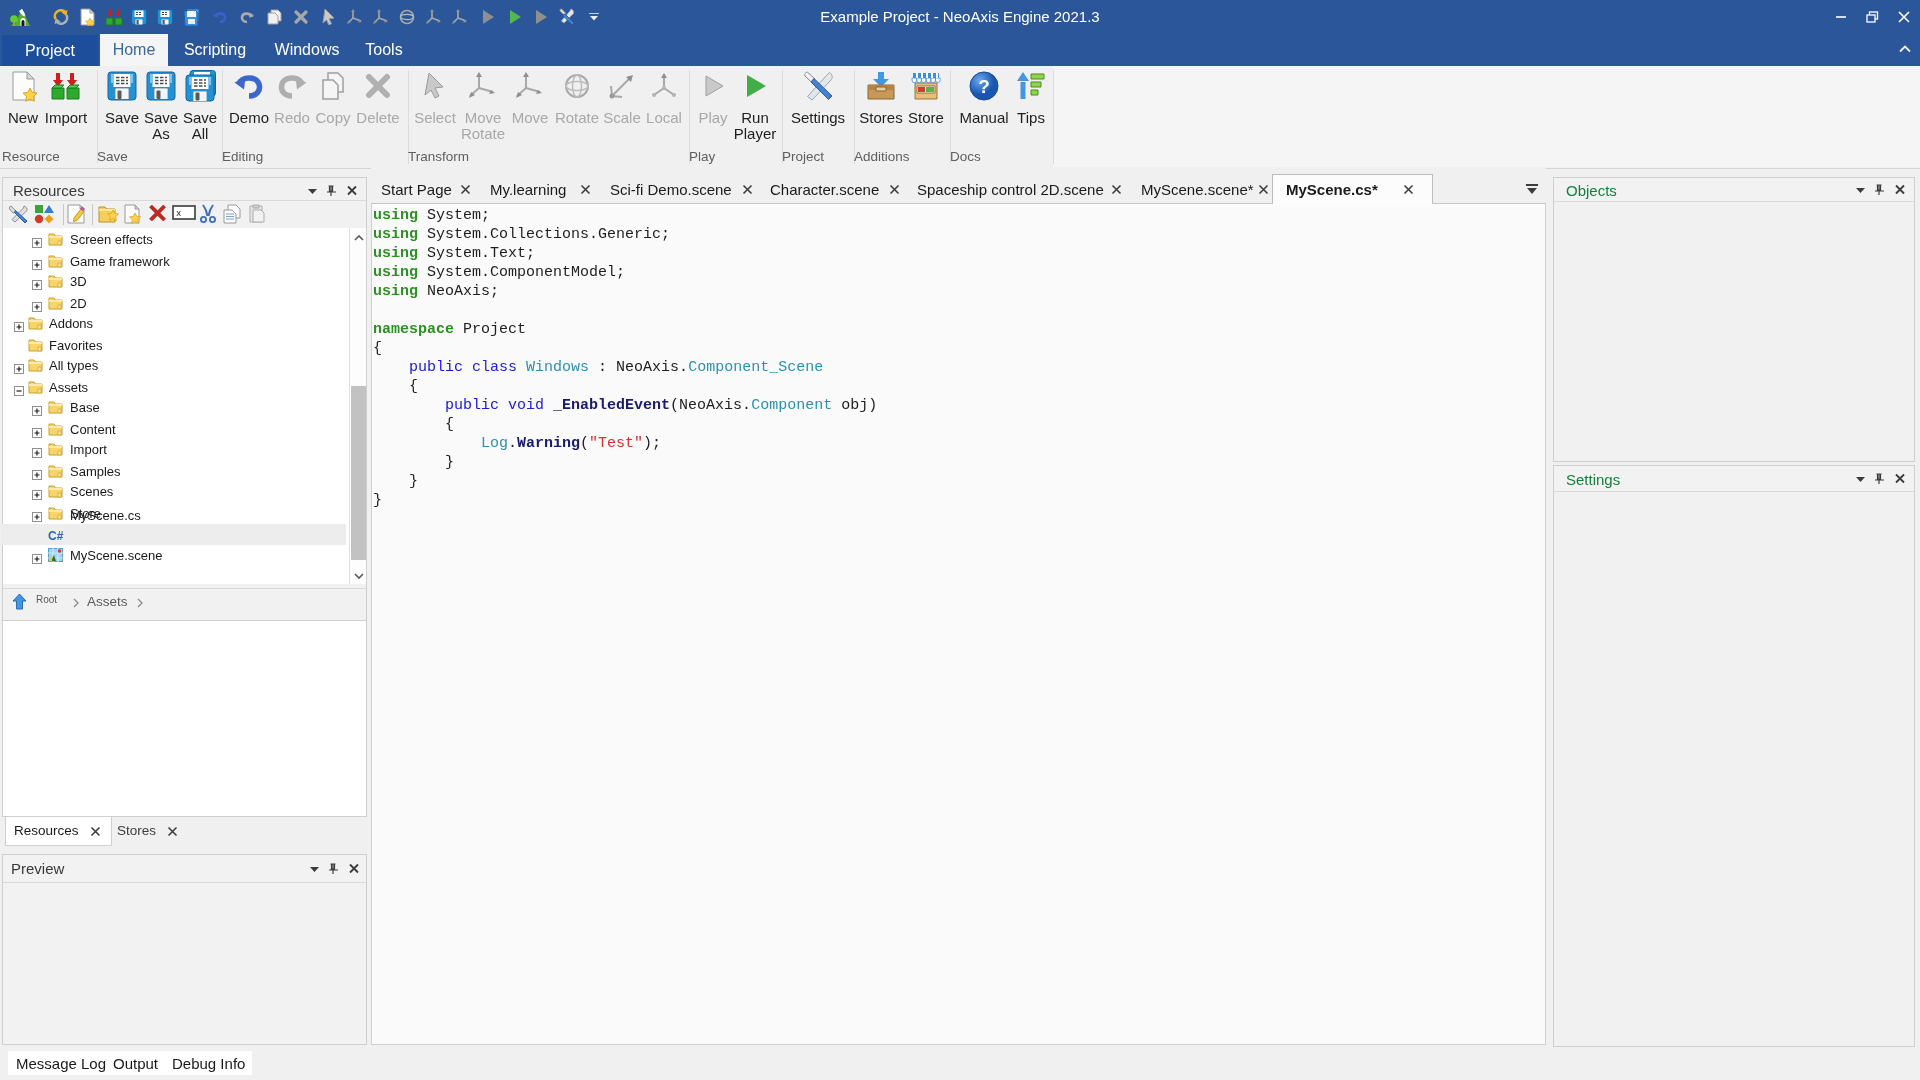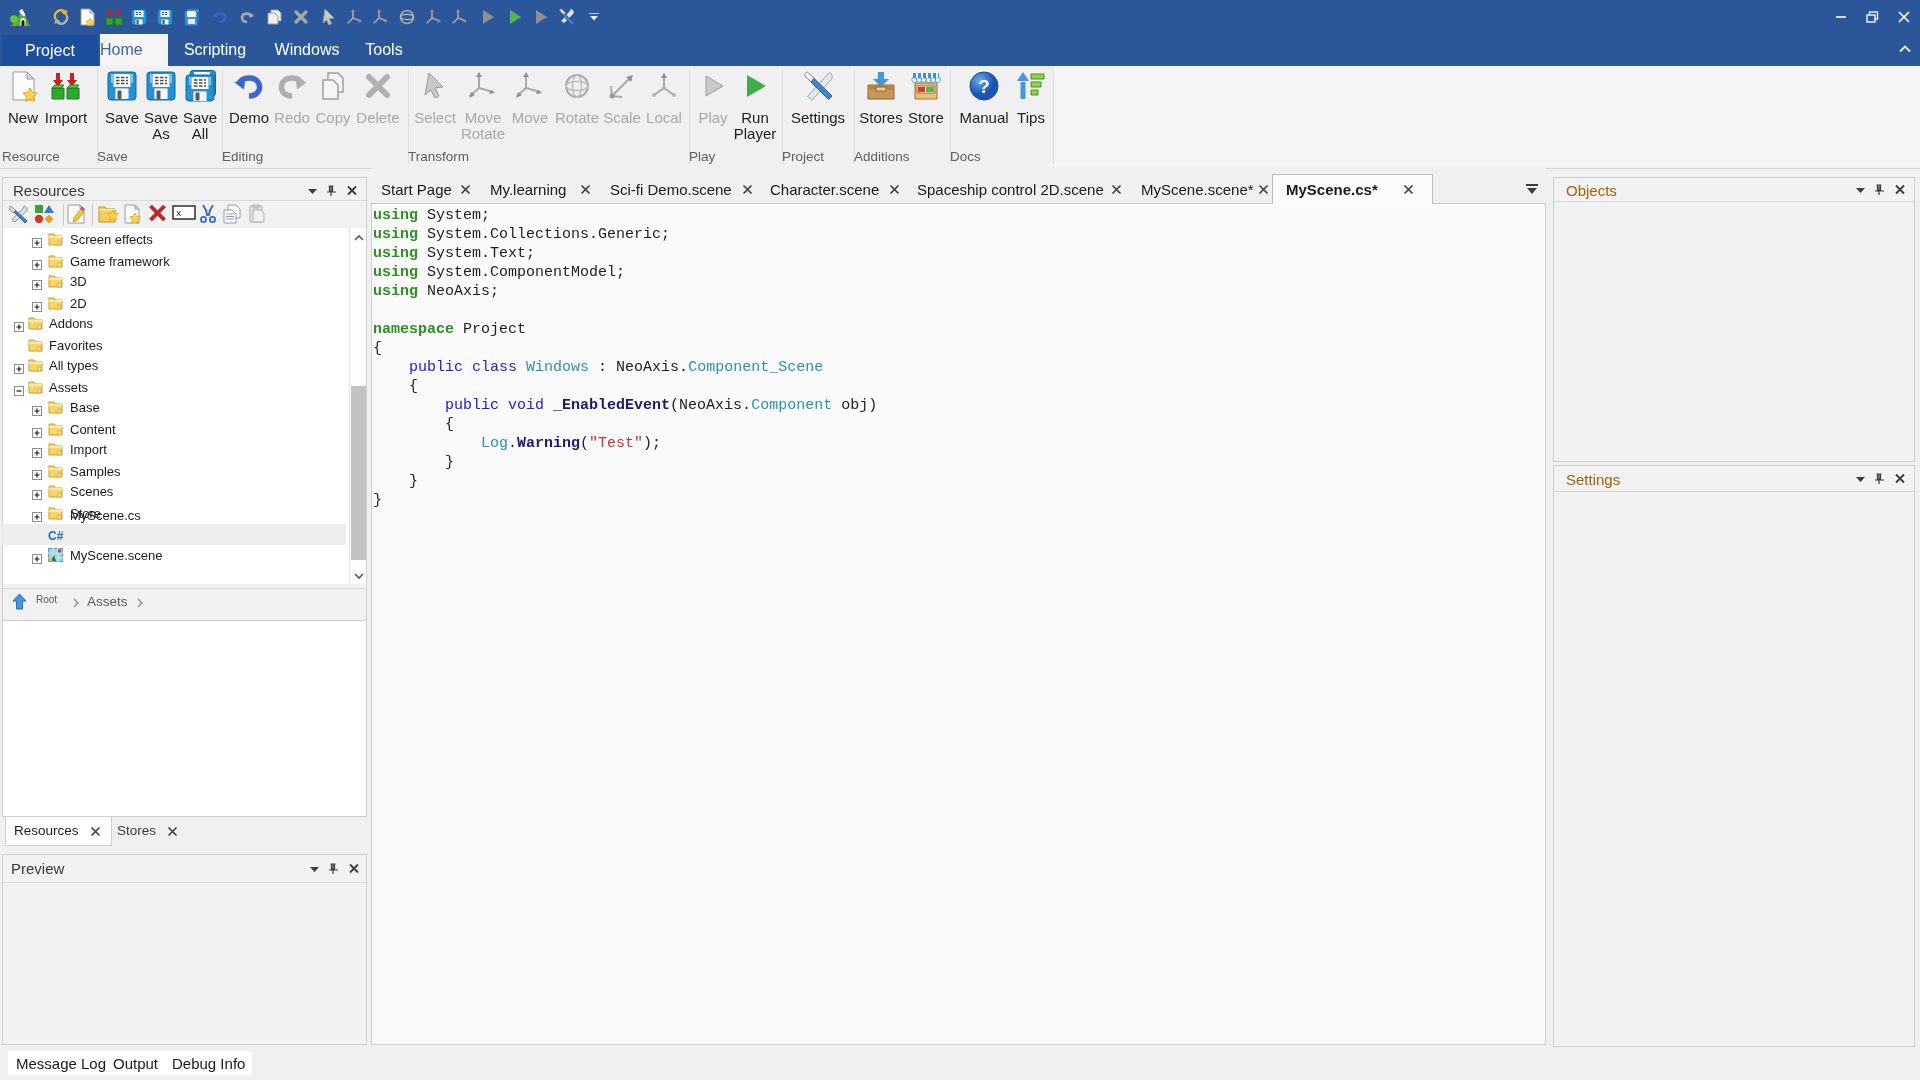--- a/index.html
+++ b/index.html
@@ -7,21 +7,21 @@
 .menurow{position:absolute;left:0;top:34px;width:1920px;height:32px;background:#2b579a}
 .ribbon{position:absolute;left:0;top:66px;width:1920px;height:102px;background:#f0f0f0;border-bottom:1px solid #d4d4d4}
 .rb{position:absolute;top:4px;text-align:center;color:#1e1e1e}
 .rb svg{display:inline-block}
 .rl{font-size:15px;line-height:16px;margin-top:4px;white-space:pre-line}
 .dis{color:#a8a8a8}
 .gsep{position:absolute;top:4px;height:94px;width:1px;background:#dcdcdc}
 .glabel{position:absolute;top:83px;font-size:13.5px;color:#5e5e5e;text-align:left}
 .panel{position:absolute;background:#f1f1f1;border:1px solid #cfcfcf}
 .phead{position:relative;height:23px;border-bottom:1px solid #d9d9d9;background:#f2f2f2}
-.ptitle{position:absolute;left:12px;top:4px;font-size:15px;color:#a16207}
+.ptitle{position:absolute;left:12px;top:4px;font-size:15px;color:#15803d}
 .picons{position:absolute;right:8px;top:5px}
 
 #code{margin:0;font-family:"Liberation Mono",monospace;font-size:15px;line-height:19px;color:#1e1e1e}
 .kg{color:#2e8f24;font-weight:bold}
 .kb{color:#1616dc;font-weight:normal}
 .kr{color:#2222d2}
 .kt{color:#2b91af}
 .kn{color:#1a1a6e;font-weight:bold}
 .ks{color:#d93030}
 </style></head><body>
@@ -144,39 +144,40 @@
 <svg class="abs" style="left:558px;top:8px" width="18" height="18" viewBox="0 0 18 18">
         <path d="M13 1c2 .6 3 2.6 2.4 4.4L6 15l-2.6-2L12 3z" fill="#e8e8e8" stroke="#9aa8b8"></path>
         <path d="M5 6L2 3c-.5-1 .5-2.4 1.6-2L7 4.5l.5 2z" fill="#e0e0e0" stroke="#909090"></path>
         <path d="M7 6l9 9-1.8 1.8-9-9z" fill="#4586cf" stroke="#2a5d9e"></path>
       </svg>
 <svg class="abs" style="left:588px;top:13px" width="12" height="8" viewBox="0 0 12 8">
         <path d="M1 0h10" stroke="#e8eef8" stroke-width="1.6"></path>
         <path d="M2 3h8l-4 4.5z" fill="#e8eef8"></path>
       </svg>
     </div>
+<div class="abs" style="left:0;top:8px;width:1920px;text-align:center;color:#ffffff;font-size:15px">Example Project - NeoAxis Engine 2021.3</div>
 <div class="abs" id="winbtns" style="left:0;top:0;width:1920px;height:34px">
       <svg class="abs" style="left:1835px;top:12px" width="12" height="10" viewBox="0 0 12 10">
         <path d="M1 5h10" stroke="#fff" stroke-width="1.6"></path>
       </svg>
       <svg class="abs" style="left:1866px;top:11px" width="13" height="12" viewBox="0 0 13 12">
         <rect x="3.5" y="1" width="8" height="7" fill="none" stroke="#fff" stroke-width="1.3"></rect>
         <rect x="1" y="4" width="8" height="7" fill="#2b579a" stroke="#fff" stroke-width="1.3"></rect>
       </svg>
       <svg class="abs" style="left:1898px;top:11px" width="12" height="12" viewBox="0 0 12 12">
         <path d="M1 1l10 10M11 1L1 11" stroke="#fff" stroke-width="1.6"></path>
       </svg>
     </div>
 
 <div class="menurow"></div>
 <svg class="abs" style="left:1898px;top:44px" width="14" height="10" viewBox="0 0 14 10">
       <path d="M2 7.5L7 2.5l5 5" fill="none" stroke="#e9eef6" stroke-width="1.8"></path>
     </svg>
 <div class="abs" style="left:2px;top:35px;width:96px;height:31px;background:#1d4e9b;color:#fff;font-size:16px;text-align:center;line-height:31px">Project</div>
-<div class="abs" style="left:100px;top:34px;width:68px;height:32px;background:#f5f5f5;color:#38689f;font-size:16px;line-height:32px">Home</div>
+<div class="abs" style="left:100px;top:34px;width:68px;height:32px;background:#f5f5f5;color:#38689f;font-size:16px;text-align:center;line-height:32px">Home</div>
 <div class="abs" style="left:168px;top:34px;width:94px;height:32px;color:#fff;font-size:16px;text-align:center;line-height:32px">Scripting</div>
 <div class="abs" style="left:262px;top:34px;width:90px;height:32px;color:#fff;font-size:16px;text-align:center;line-height:32px">Windows</div>
 <div class="abs" style="left:352px;top:34px;width:64px;height:32px;color:#fff;font-size:16px;text-align:center;line-height:32px">Tools</div>
 
 <div class="ribbon">
 <div class="abs" style="left:1053px;top:0;width:867px;height:101px;background:#f5f5f5"></div>
 <div id="ribbonbtns">
 <div class="rb" style="left:0px;width:46px"><svg width="32" height="32" viewBox="0 0 32 32">
             <path d="M6 2h14l7 7v21H6z" fill="#fdfdfd" stroke="#9a9a9a"></path>
             <path d="M20 2l7 7h-7z" fill="#d8d8d8" stroke="#9a9a9a"></path>

